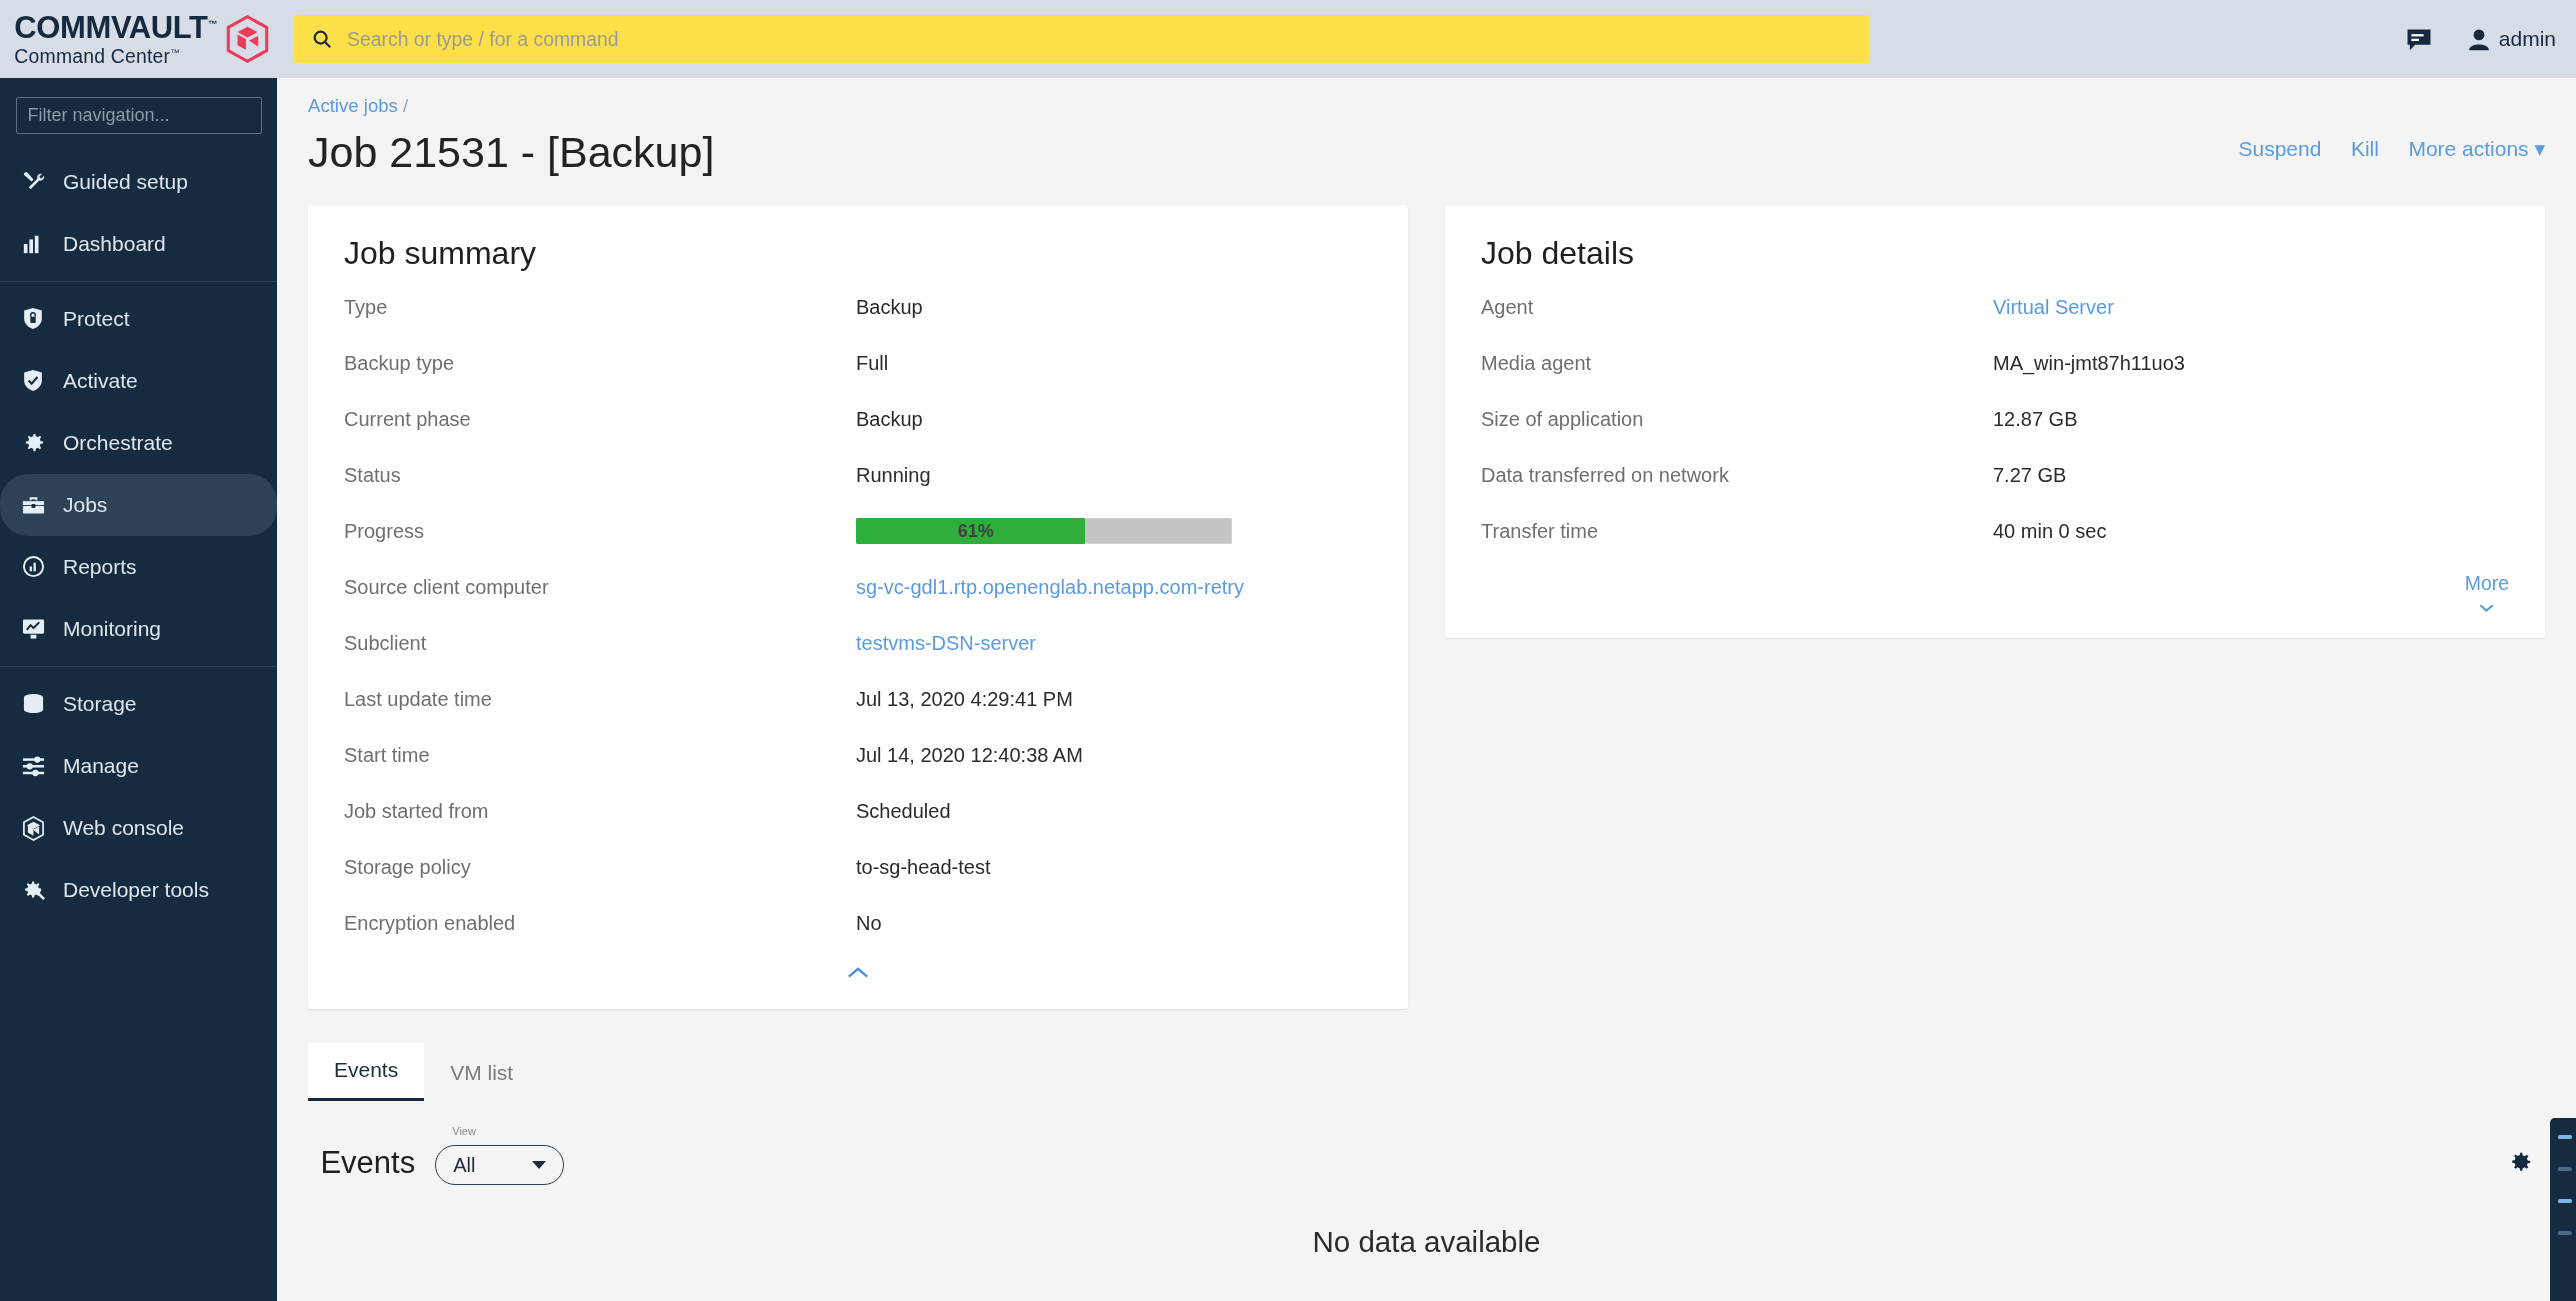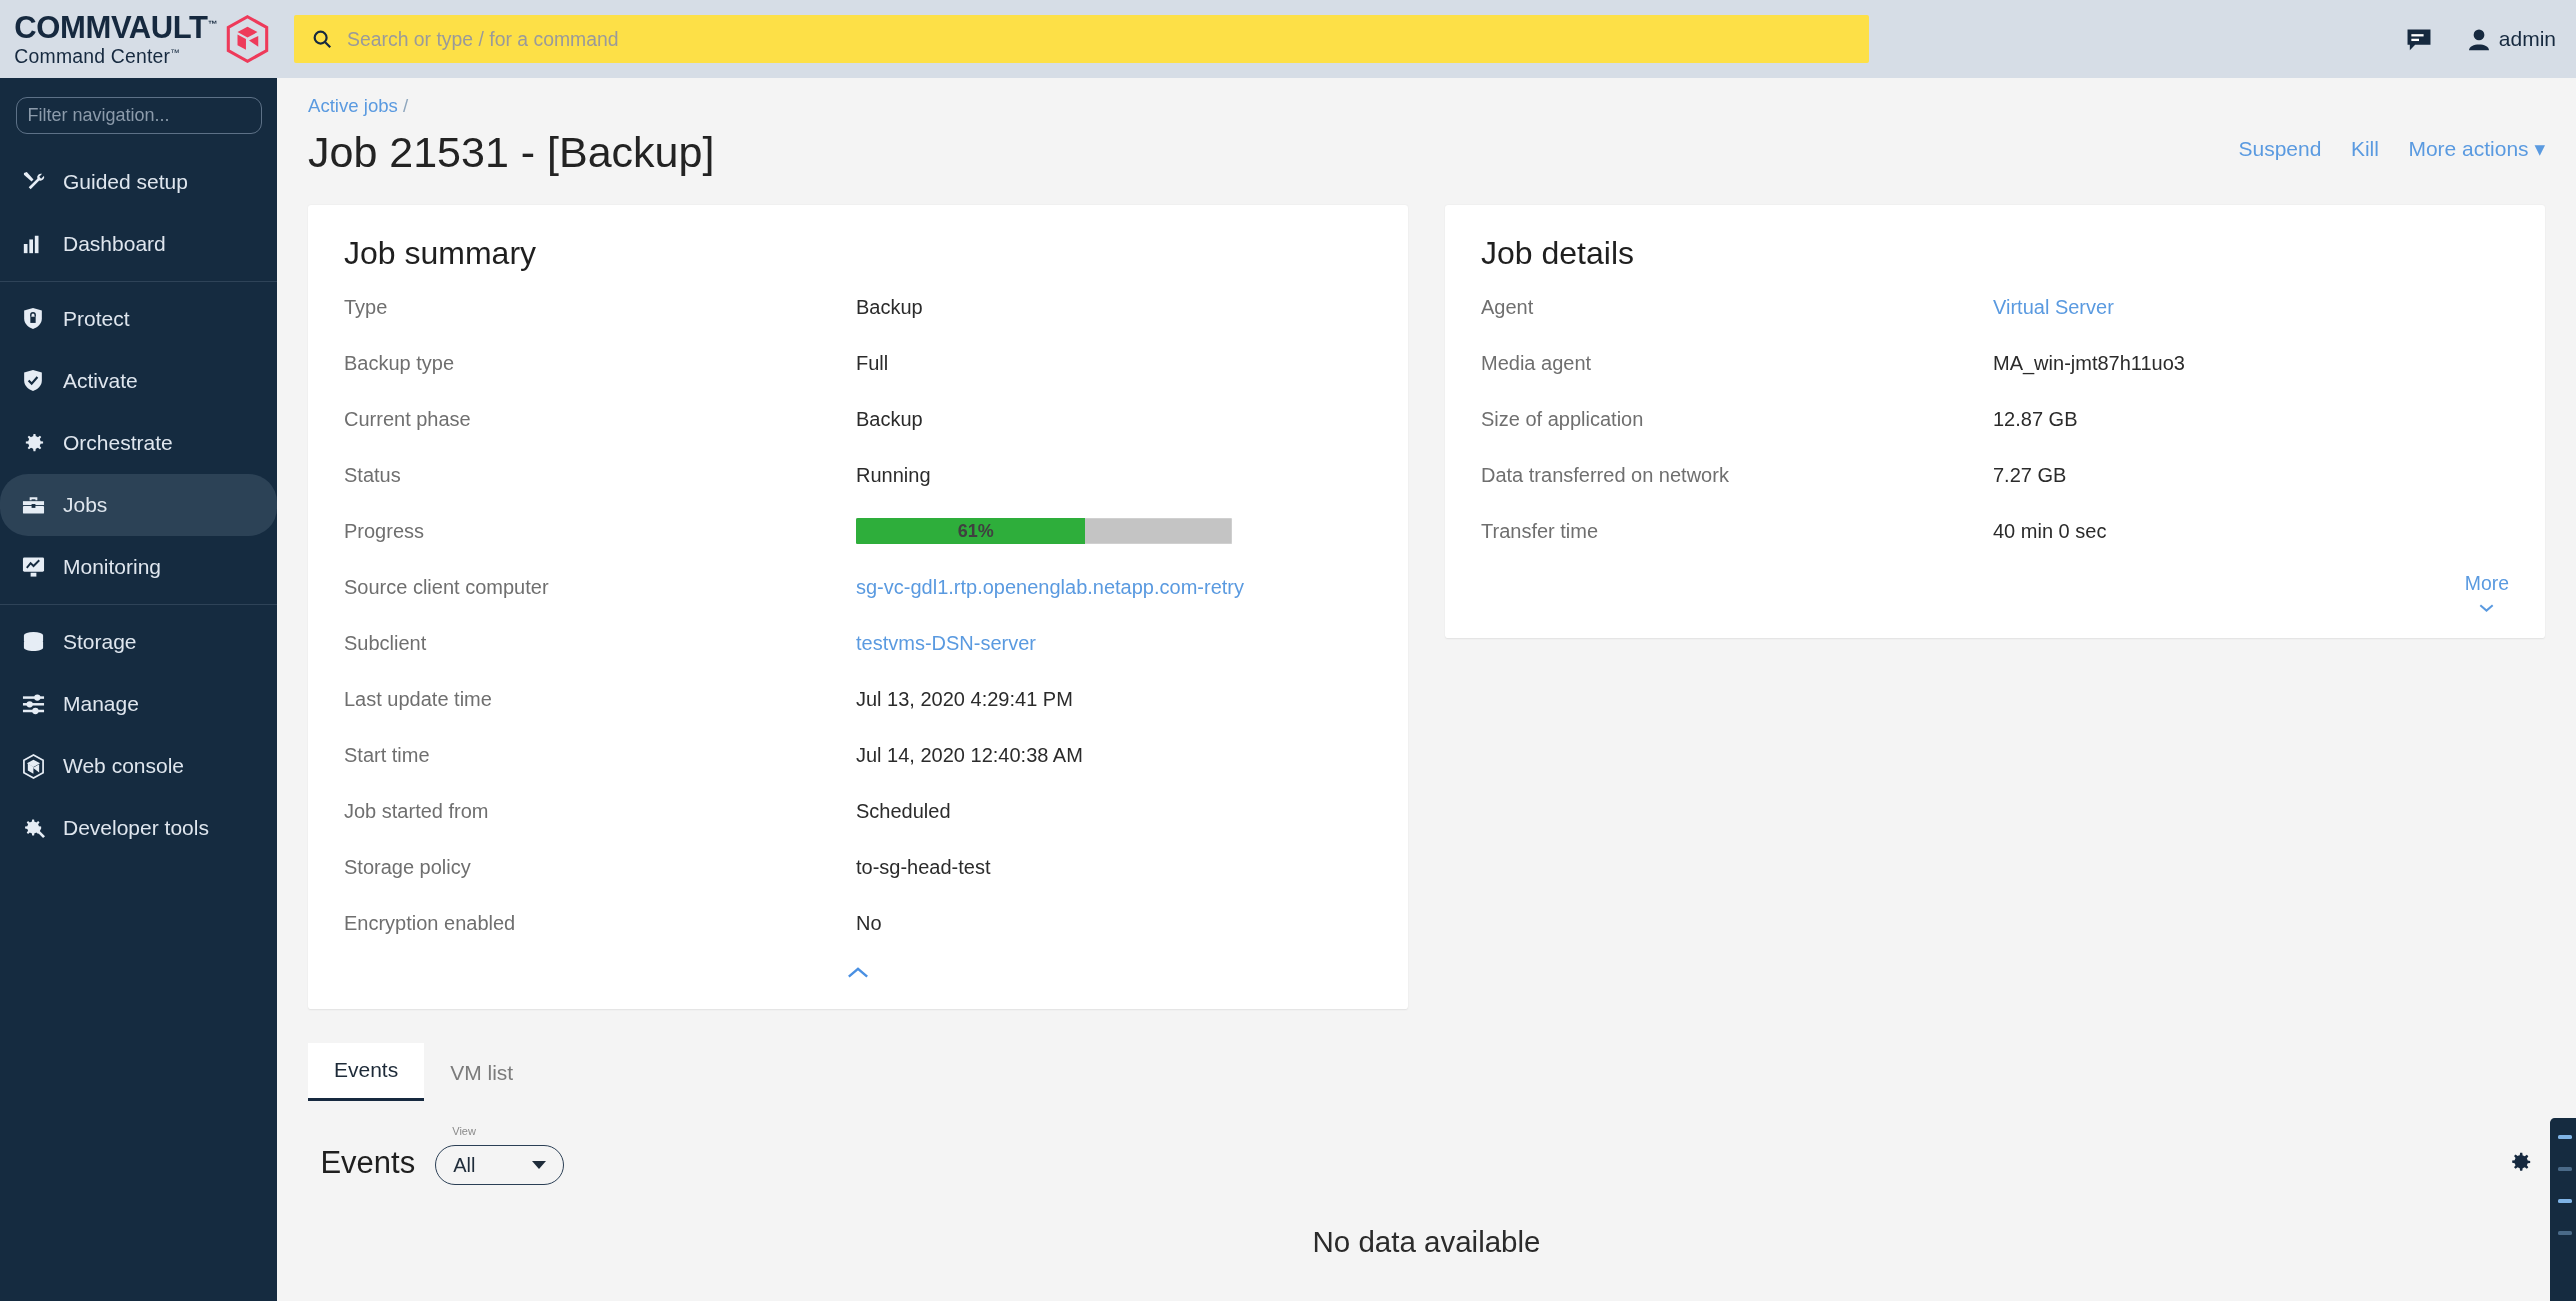--- a/index.html
+++ b/index.html
@@ -53,21 +53,21 @@
   
   .body { flex: 1; display: flex; min-height: 0; position: relative; }
 
   
   .sidebar {
     width: 277px; min-width: 277px; background: #152b40; color: #ccd6e0;
     padding-top: 14px; position: relative; z-index: 30;
   }
   .filter-nav {
     margin: 4.7px 15.5px 17px 15.5px; height: 37px; border: 0.8px solid #5d7governing;
-    border: 0.8px solid #5d7187; background: transparent; border-radius: 11px;
+    border: 0.8px solid #5d7187; background: transparent; border-radius: 2px;
     display: flex; align-items: center; padding: 0 11px;
   }
   .filter-nav input {
     border: none; outline: none; background: transparent; width: 100%;
     color: #c7d0da; font-size: 18px; font-family: "Liberation Sans", sans-serif;
   }
   .filter-nav input::placeholder { color: #8c9bab; }
 
   .nav-item {
     display: flex; align-items: center; gap: 17px;
@@ -276,20 +276,30 @@
               <path d="M8 2 h8 v3 h-2 V4 h-4 v1 H8 Z"></path>
               <rect x="1" y="6" width="22" height="4"></rect>
               <rect x="1" y="11" width="22" height="8" rx="1"></rect>
               <rect x="10" y="9" width="4" height="4" fill="#152b40"></rect>
             </svg>
           </span>
           <span>Jobs</span>
         </div>
         <div class="nav-item">
           <span class="ico">
+            <svg width="23" height="23" viewBox="0 0 24 24" fill="none" stroke="#e6edf5" stroke-width="2">
+              <circle cx="12" cy="12" r="10"></circle>
+              <rect x="8" y="12" width="2.4" height="5" fill="#e6edf5" stroke="none"></rect>
+              <rect x="12" y="8" width="2.4" height="9" fill="#e6edf5" stroke="none"></rect>
+            </svg>
+          </span>
+          <span>Reports</span>
+        </div>
+        <div class="nav-item">
+          <span class="ico">
             <svg width="23" height="22" viewBox="0 0 24 22" fill="#e6edf5">
               <rect x="1" y="1" width="22" height="15" rx="1.5"></rect>
               <rect x="9" y="17" width="6" height="4"></rect>
               <polyline points="5,12 9,7 12,10 18,4" fill="none" stroke="#152b40" stroke-width="2"></polyline>
             </svg>
           </span>
           <span>Monitoring</span>
         </div>
       </div>
 

